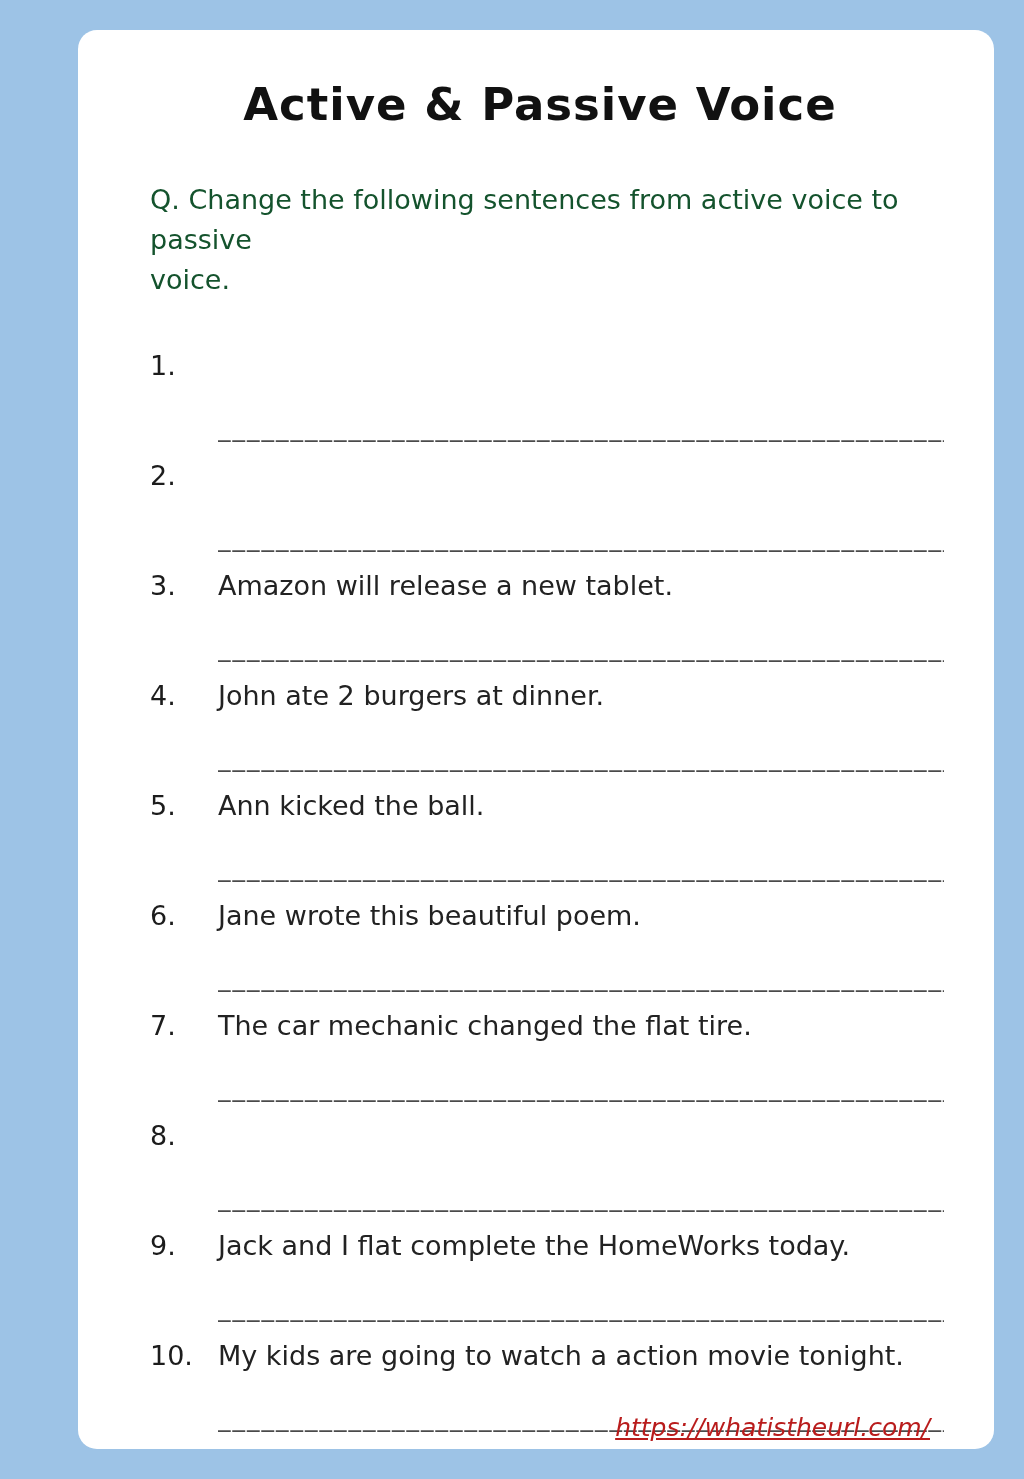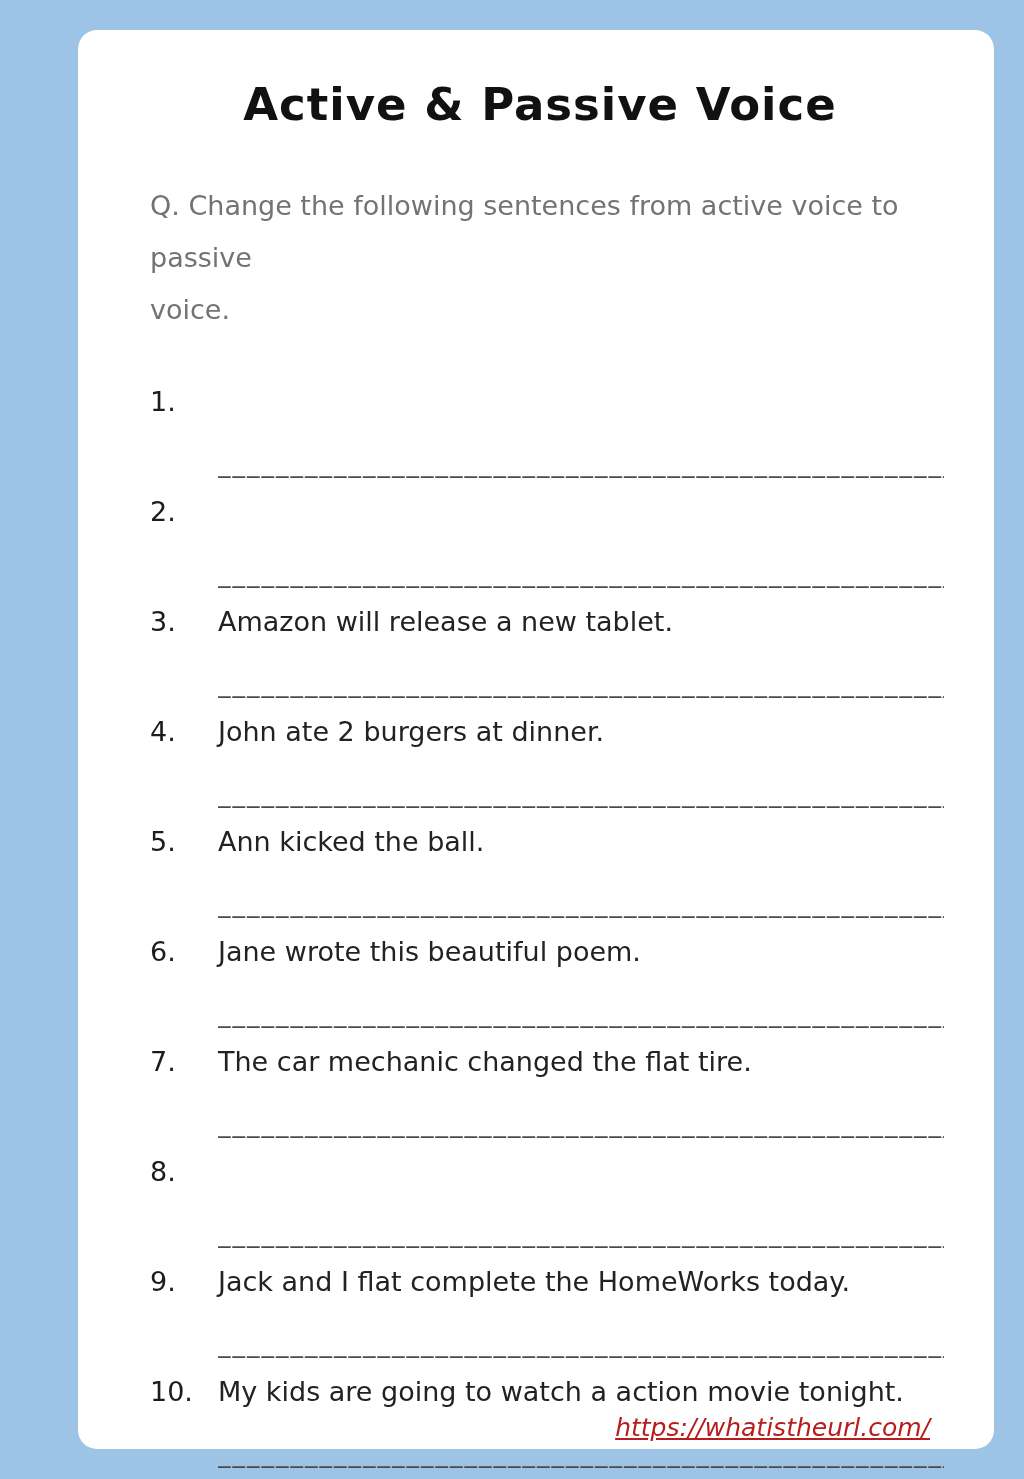--- a/index.html
+++ b/index.html
@@ -33,22 +33,22 @@
     font-size: 45px;
     font-weight: 700;
     letter-spacing: 1px;
     color: #111111;
     line-height: 58px;
     margin: 0;
   }
   .instruction {
     margin-top: 46px;
     font-size: 27px;
-    line-height: 52px;
-    color: #737373;
+    line-height: 40px;
+    color: #14532d;
   }
   .qlist {
     margin-top: 46px;
   }
   .item {
     margin-bottom: 13px;
   }
   .row {
     display: flex;
     align-items: flex-start;

